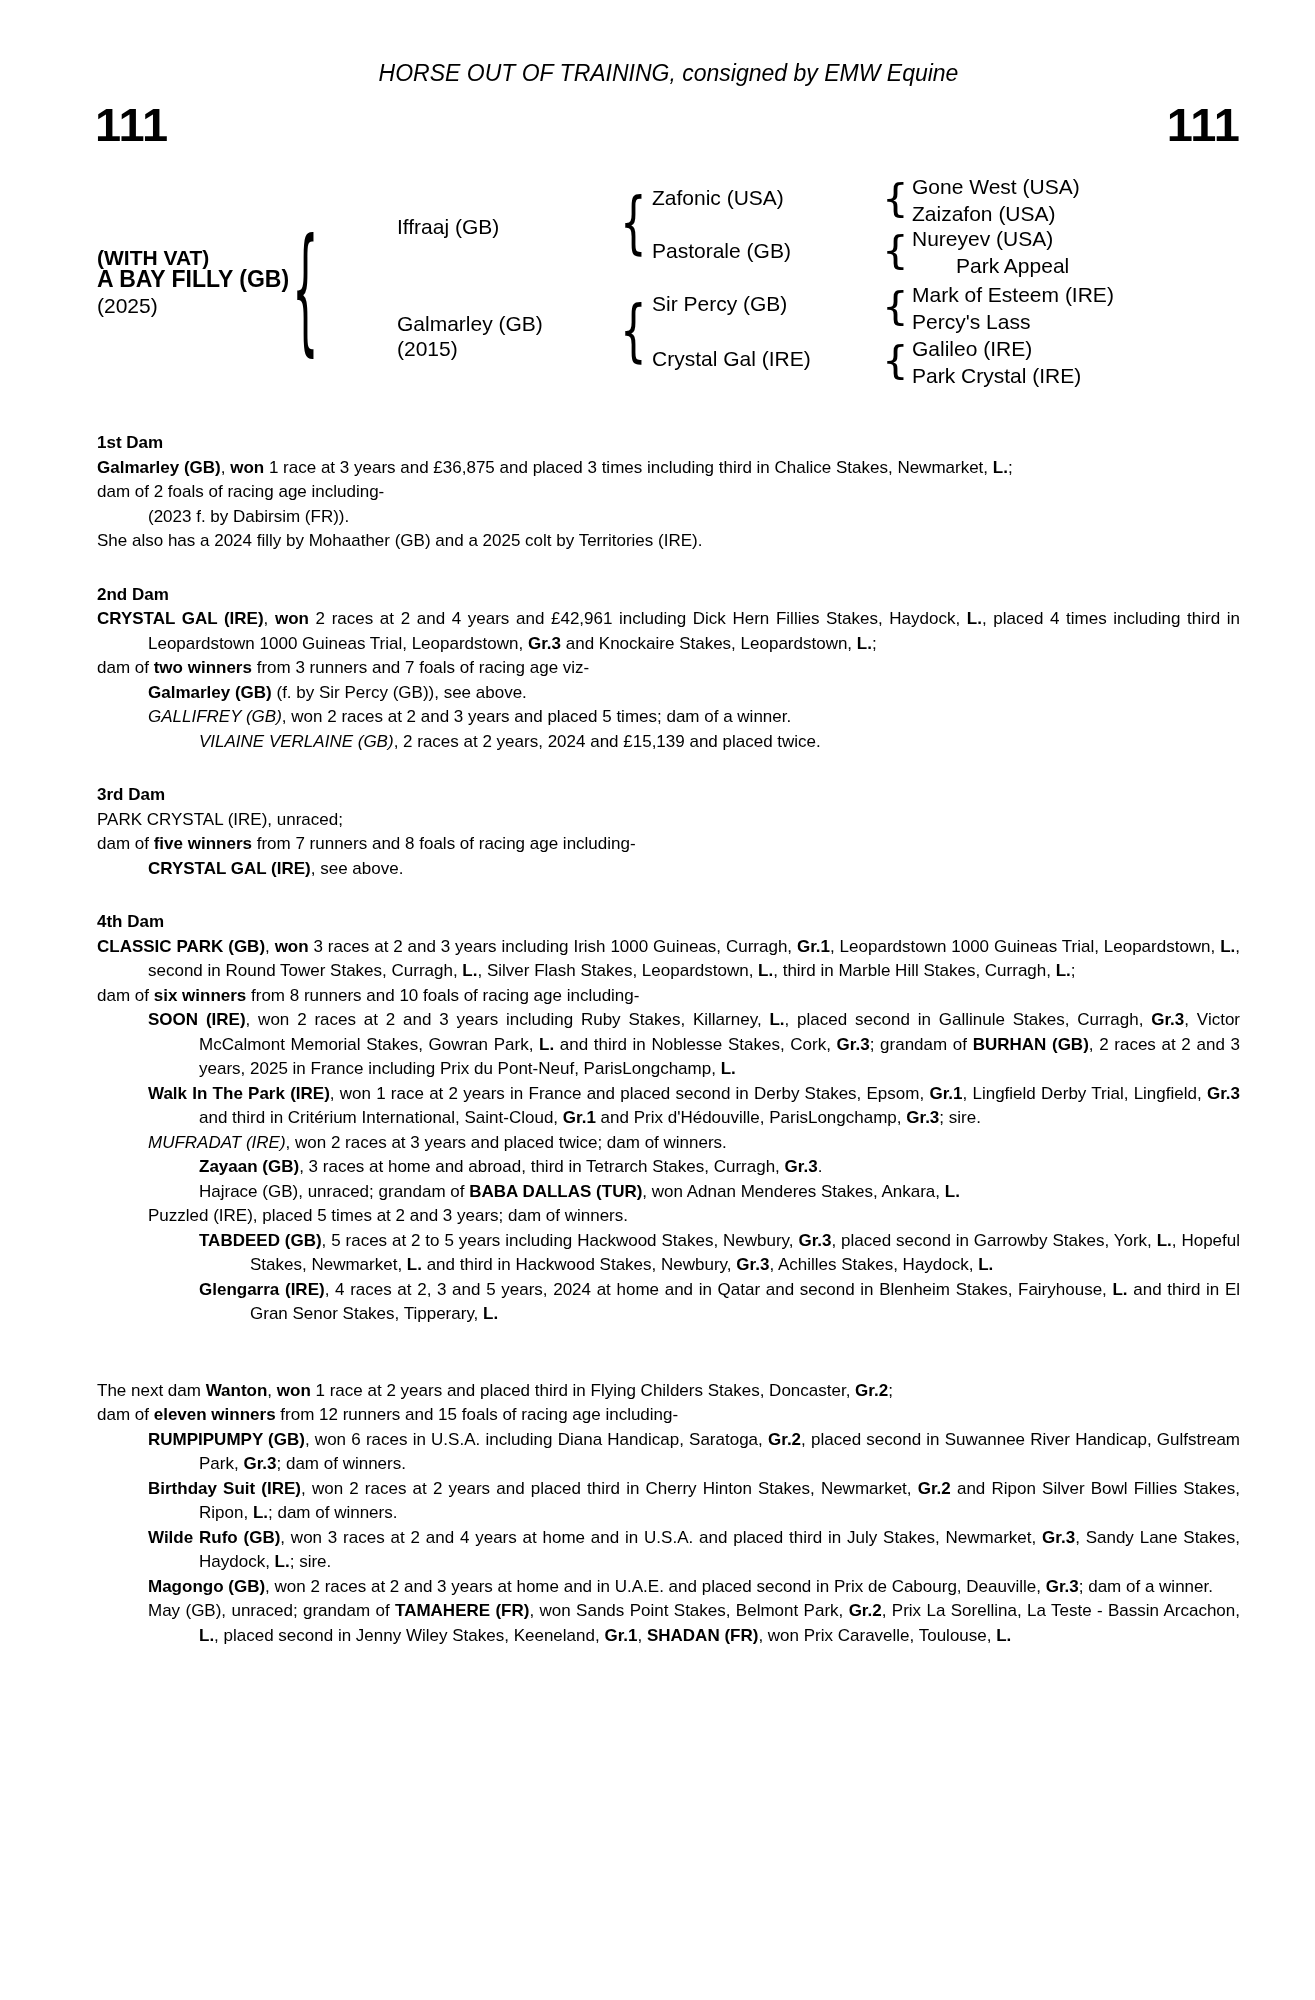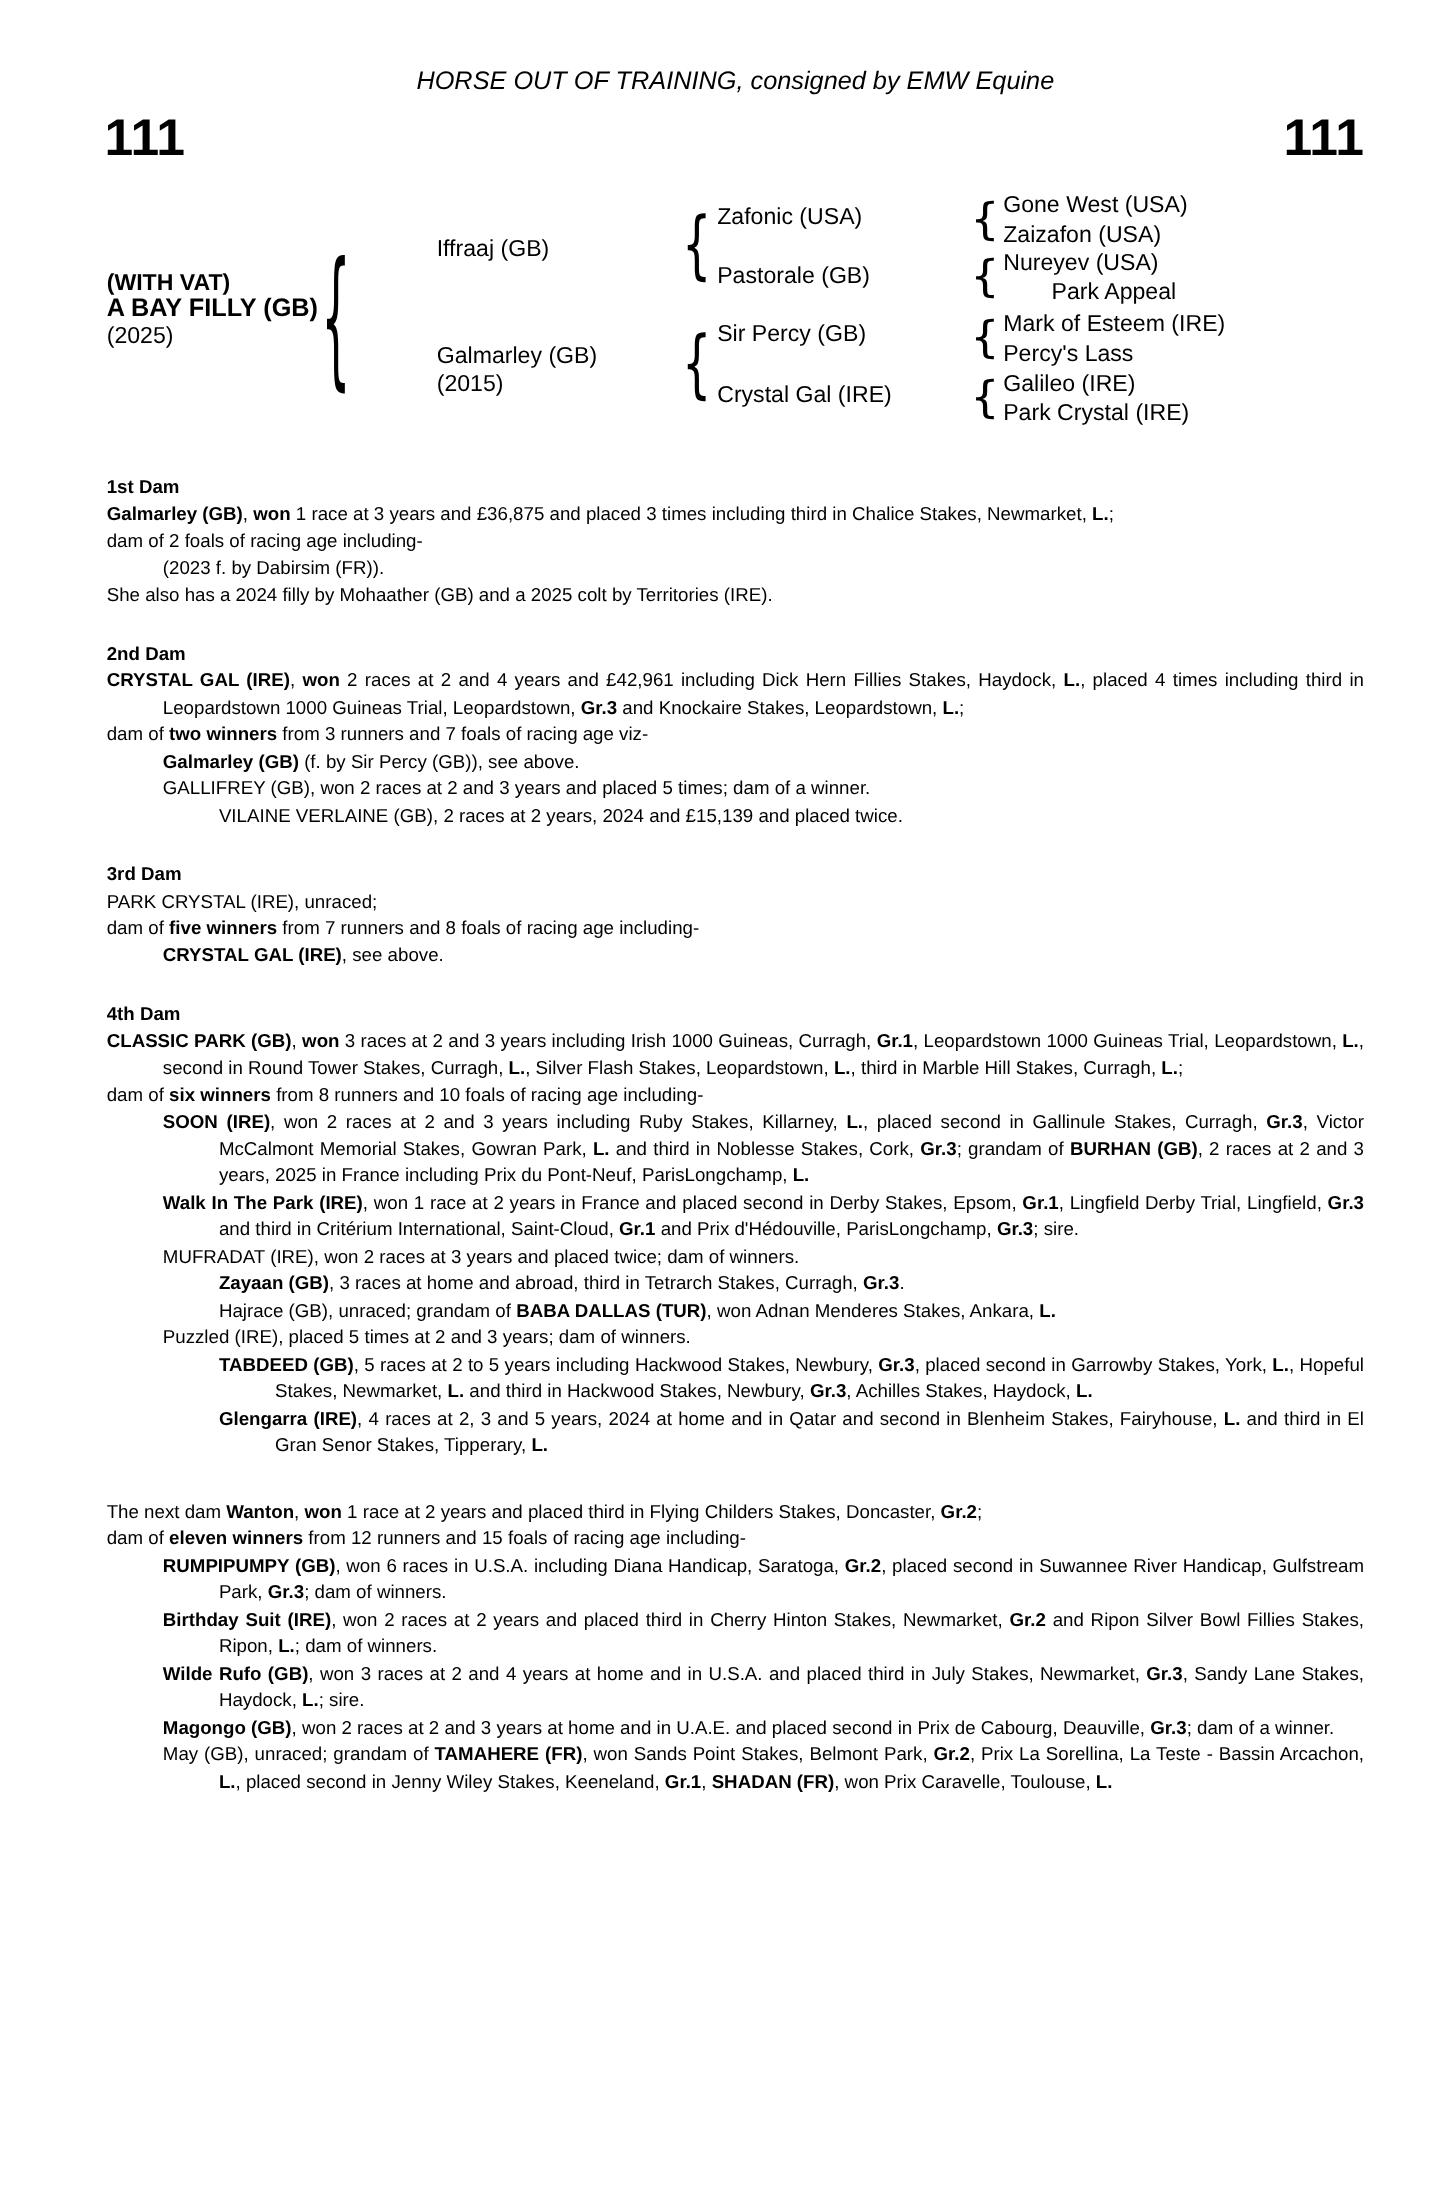--- a/index.html
+++ b/index.html
@@ -55,25 +55,25 @@
   .brace-s2   { left: 882px; top: 224px; transform: scaleY(0.95); }
   .brace-s3   { left: 882px; top: 280px; transform: scaleY(0.95); }
   .brace-s4   { left: 882px; top: 334px; transform: scaleY(0.95); }
 
   
   .body-text {
     position: absolute; left: 97px; top: 431px; width: 1143px;
     font-size: 17px; line-height: 24.5px;
   }
   .section + .section { margin-top: 29px; }
-  .section:last-child { margin-top: 36px; }
+  .section:last-child { margin-top: 52px; }
   .heading { font-weight: 700; margin: 0; }
   .para { margin: 0; text-align: justify; text-indent: -51px; }
   .b { font-weight: 700; }
-  .i { }
+  .i { font-style: italic; }
 </style>
 </head>
 <body>
 
 <div class="page">
 
   <div class="title">HORSE OUT OF TRAINING, consigned by EMW Equine</div>
   <div class="lot lot-left">111</div>
   <div class="lot lot-right">111</div>
 

